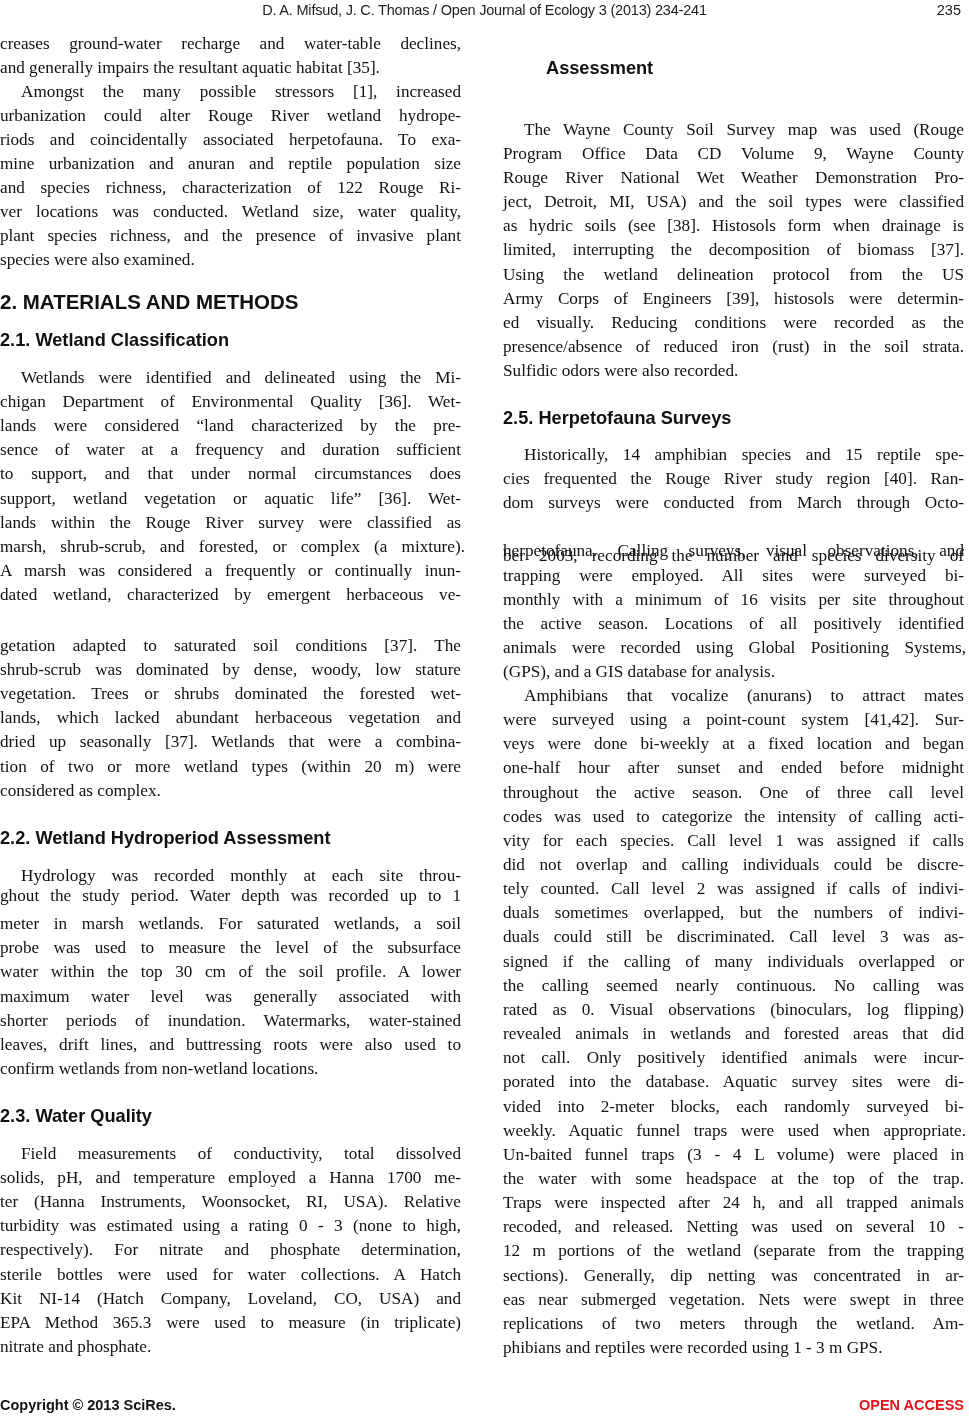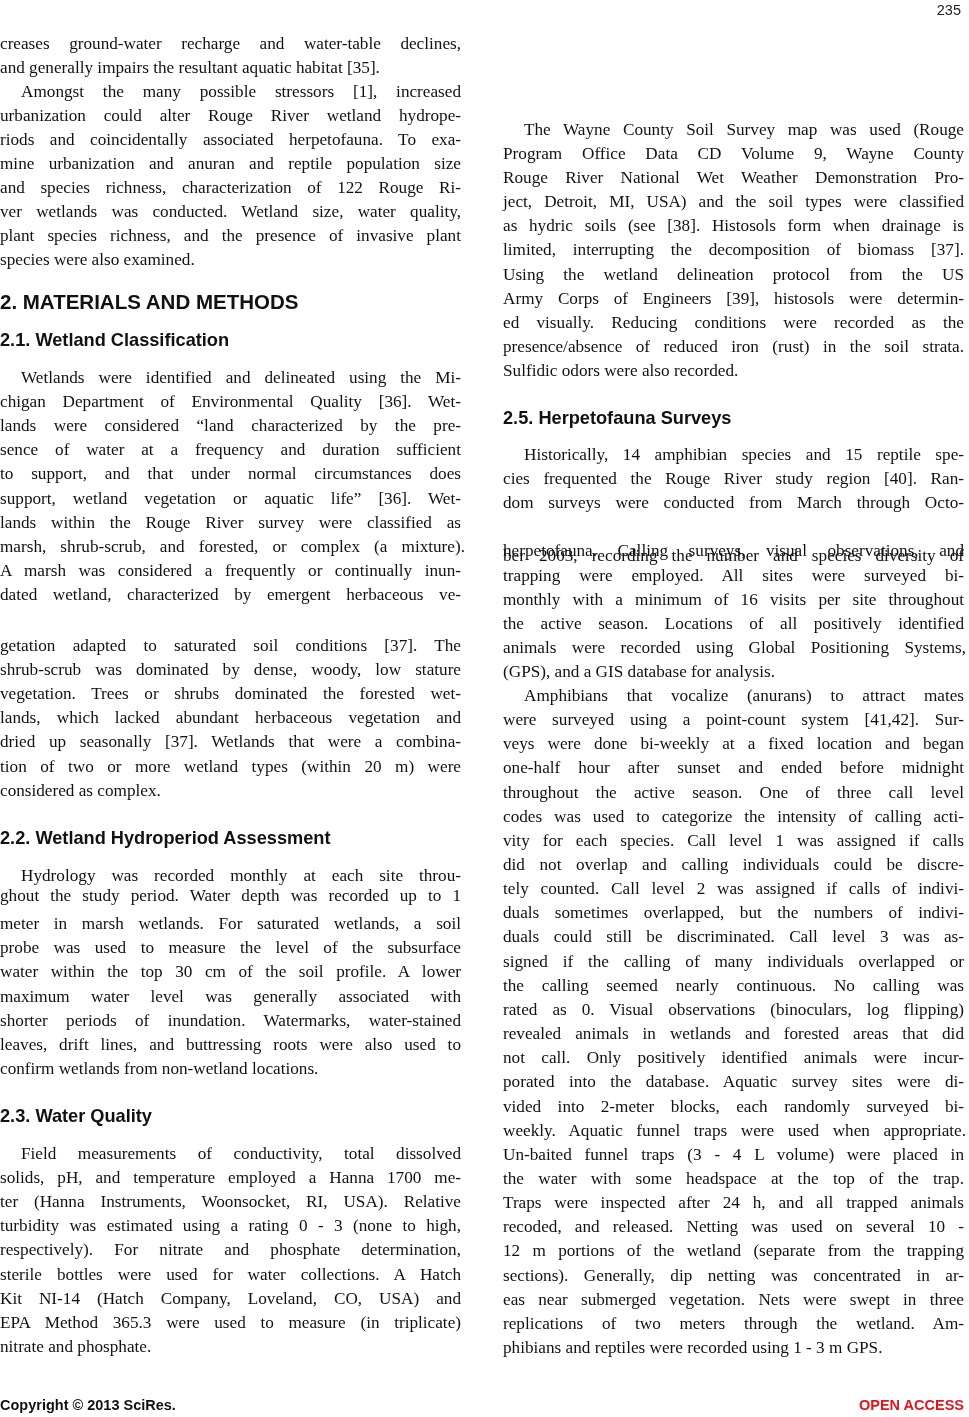--- a/index.html
+++ b/index.html
@@ -31,34 +31,35 @@
   .h2 .cont { display: block; padding-left: 43px; }
   .footer { position: absolute; top: 1397px; left: 0; width: 969px; height: 20px;
     font-family: "Liberation Sans", sans-serif; font-weight: bold; font-size: 14.5px; }
   .footer .copy { position: absolute; left: 0; top: 0; color: #111; }
   .footer .oa { position: absolute; right: 5px; top: 0; color: #e3131b; }
 </style>
 </head>
 <body>
 
 <div class="running-head">
+  <span class="title">D. A. Mifsud, J. C. Thomas / Open Journal of Ecology 3 (2013) 234-241</span>
   <span class="page-num">235</span>
 </div>
 
 <div class="col col-left">
 
   <div class="line" style="top:32px">creases ground-water recharge and water-table declines,</div>
   <div class="line last" style="top:56px">and generally impairs the resultant aquatic habitat [35].</div>
 
   <div class="line indent" style="top:80px">Amongst the many possible stressors [1], increased</div>
   <div class="line" style="top:104px">urbanization could alter Rouge River wetland hydrope-</div>
   <div class="line" style="top:128px">riods and coincidentally associated herpetofauna. To exa-</div>
   <div class="line" style="top:152px">mine urbanization and anuran and reptile population size</div>
   <div class="line" style="top:176px">and species richness, characterization of 122 Rouge Ri-</div>
-  <div class="line" style="top:200px">ver wetlands was conducted. Wetland size, water quality,</div>
+  <div class="line" style="top:200px">ver locations was conducted. Wetland size, water quality,</div>
   <div class="line" style="top:224px">plant species richness, and the presence of invasive plant</div>
   <div class="line last" style="top:248px">species were also examined.</div>
 
   <div class="h1" style="top:290px">2. MATERIALS AND METHODS</div>
 
   <div class="h2" style="top:329px">2.1. Wetland Classification</div>
   <div class="line indent" style="top:366px">Wetlands were identified and delineated using the Mi-</div>
   <div class="line" style="top:390px">chigan Department of Environmental Quality [36]. Wet-</div>
   <div class="line" style="top:414px">lands were considered “land characterized by the pre-</div>
   <div class="line" style="top:438px">sence of water at a frequency and duration sufficient</div>
@@ -94,20 +95,21 @@
   <div class="line" style="top:1214px">turbidity was estimated using a rating 0 - 3 (none to high,</div>
   <div class="line" style="top:1238px">respectively). For nitrate and phosphate determination,</div>
   <div class="line" style="top:1263px">sterile bottles were used for water collections. A Hatch</div>
   <div class="line" style="top:1287px">Kit NI-14 (Hatch Company, Loveland, CO, USA) and</div>
   <div class="line" style="top:1311px">EPA Method 365.3 were used to measure (in triplicate)</div>
   <div class="line last" style="top:1335px">nitrate and phosphate.</div>
 </div>
 
 <div class="col col-right">
   <div class="h2" style="top:57px">
+    <span class="cont">Assessment</span>
   </div>
   <div class="line indent" style="top:118px">The Wayne County Soil Survey map was used (Rouge</div>
   <div class="line" style="top:142px">Program Office Data CD Volume 9, Wayne County</div>
   <div class="line" style="top:166px">Rouge River National Wet Weather Demonstration Pro-</div>
   <div class="line" style="top:190px">ject, Detroit, MI, USA) and the soil types were classified</div>
   <div class="line" style="top:214px">as hydric soils (see [38]. Histosols form when drainage is</div>
   <div class="line" style="top:238px">limited, interrupting the decomposition of biomass [37].</div>
   <div class="line" style="top:263px">Using the wetland delineation protocol from the US</div>
   <div class="line" style="top:287px">Army Corps of Engineers [39], histosols were determin-</div>
   <div class="line" style="top:311px">ed visually. Reducing conditions were recorded as the</div>

